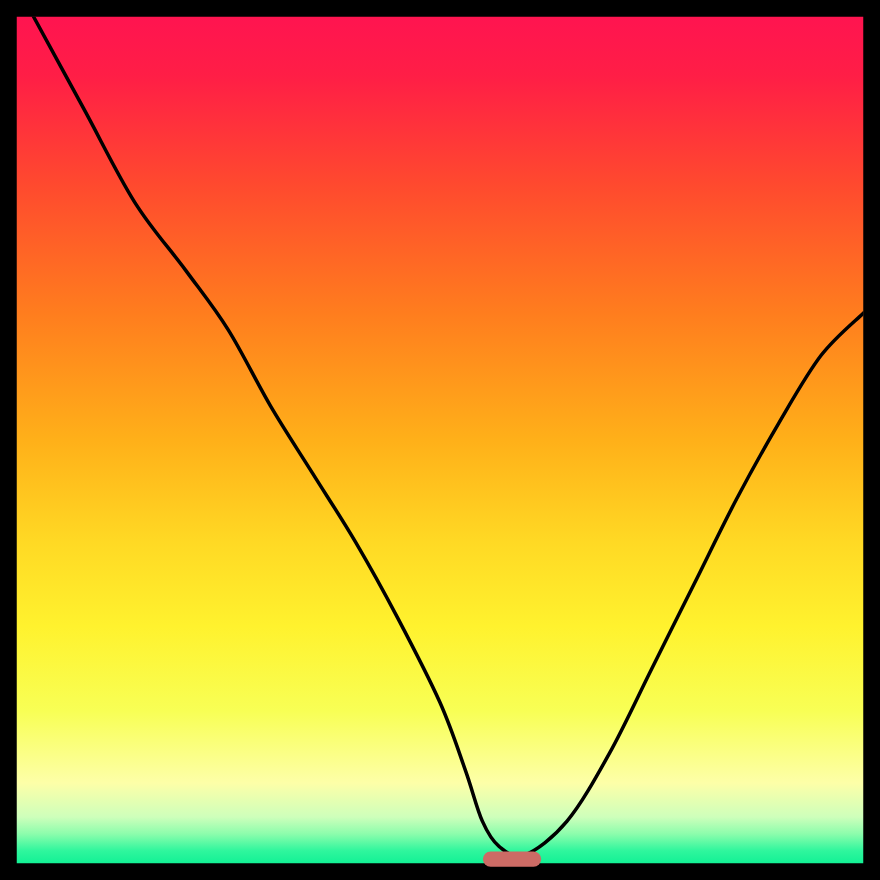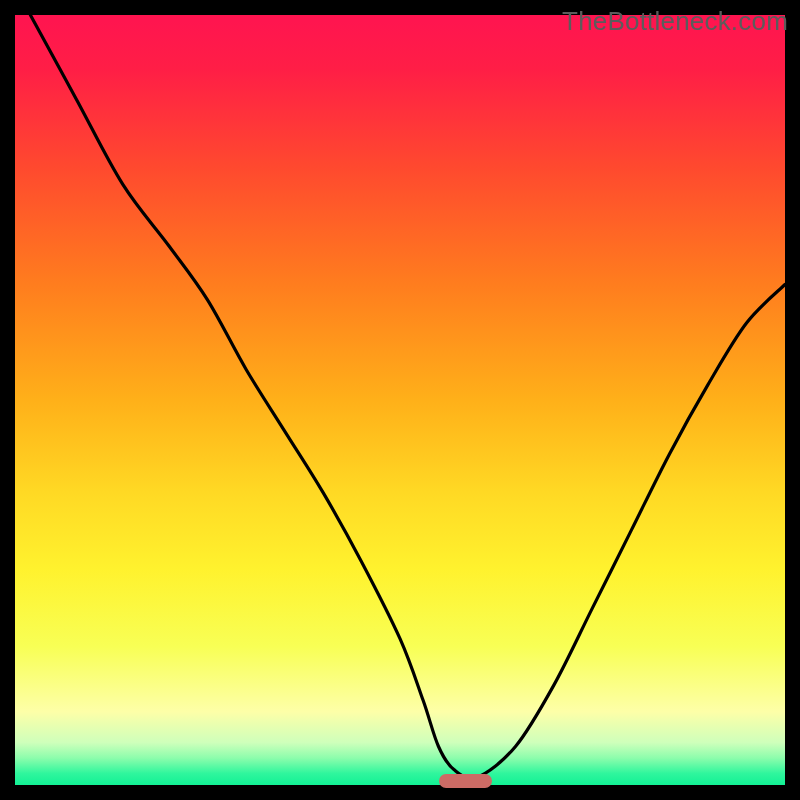--- a/index.html
+++ b/index.html
@@ -45,21 +45,20 @@
     border-radius: 7px;
     background: #cc6b65;
     z-index: 4;
   }
 </style>
 </head>
 <body>
 
 <div class="frame">
 
-  <div class="watermark">TheBottleneck.com</div>
 
   <div class="plot-area">
     <svg id="plot-svg" viewBox="0 0 770 770">
       <defs>
         <linearGradient id="bg-grad" x1="0" y1="0" x2="0" y2="1">
             <stop offset="0%" stop-color="#ff1450"></stop>
             <stop offset="7.000000000000001%" stop-color="#ff1e46"></stop>
             <stop offset="20%" stop-color="#ff4a2e"></stop>
             <stop offset="35%" stop-color="#ff7d1e"></stop>
             <stop offset="50%" stop-color="#ffb019"></stop>

